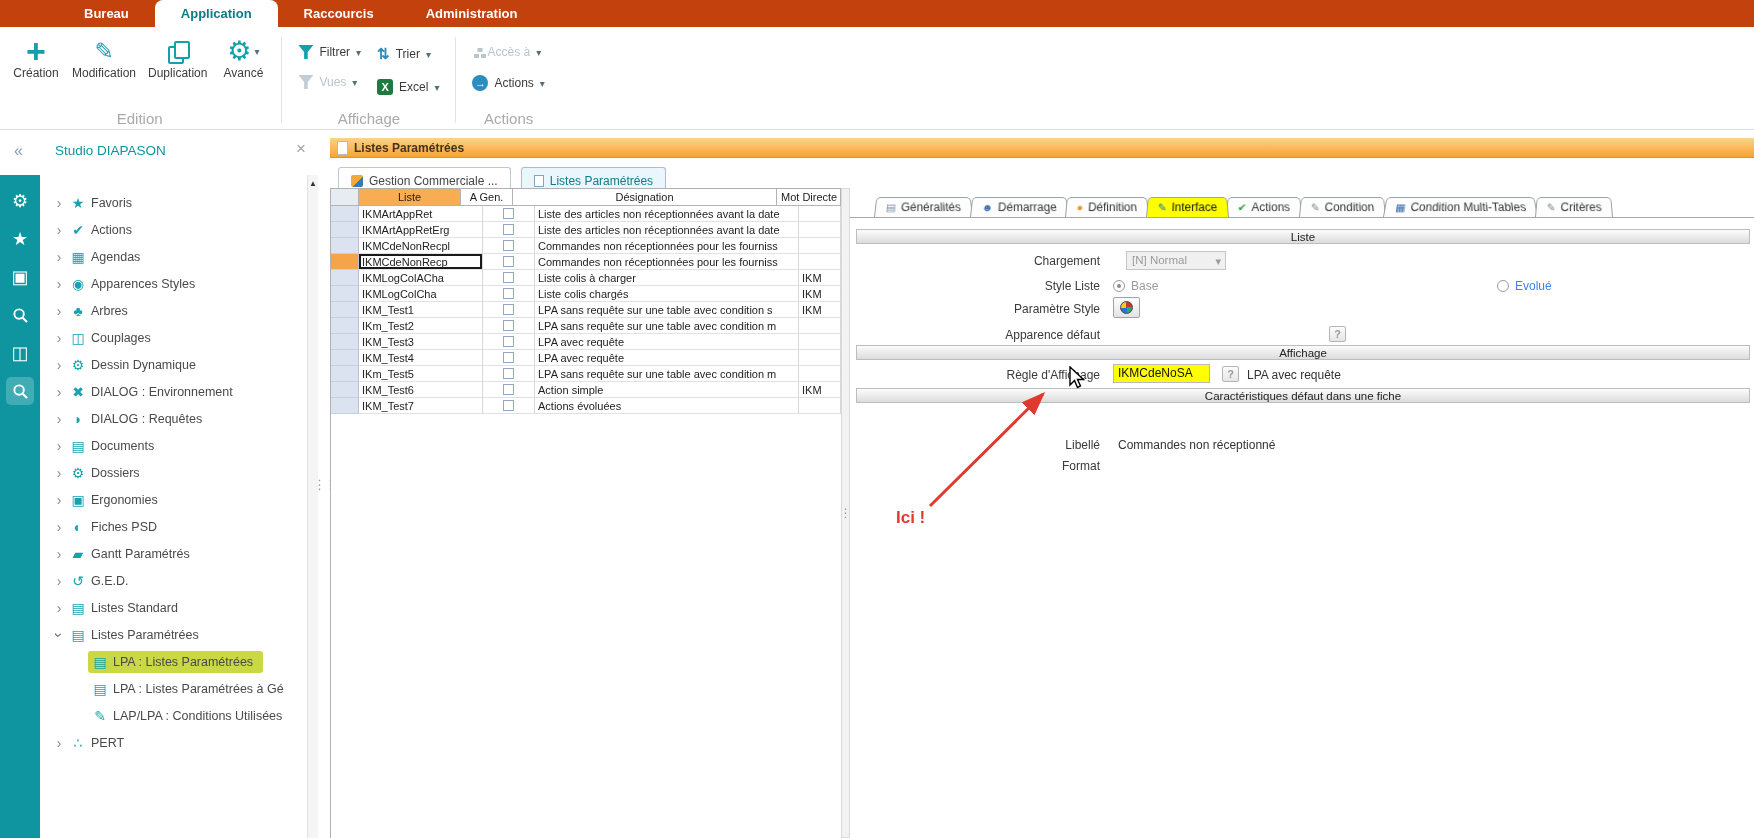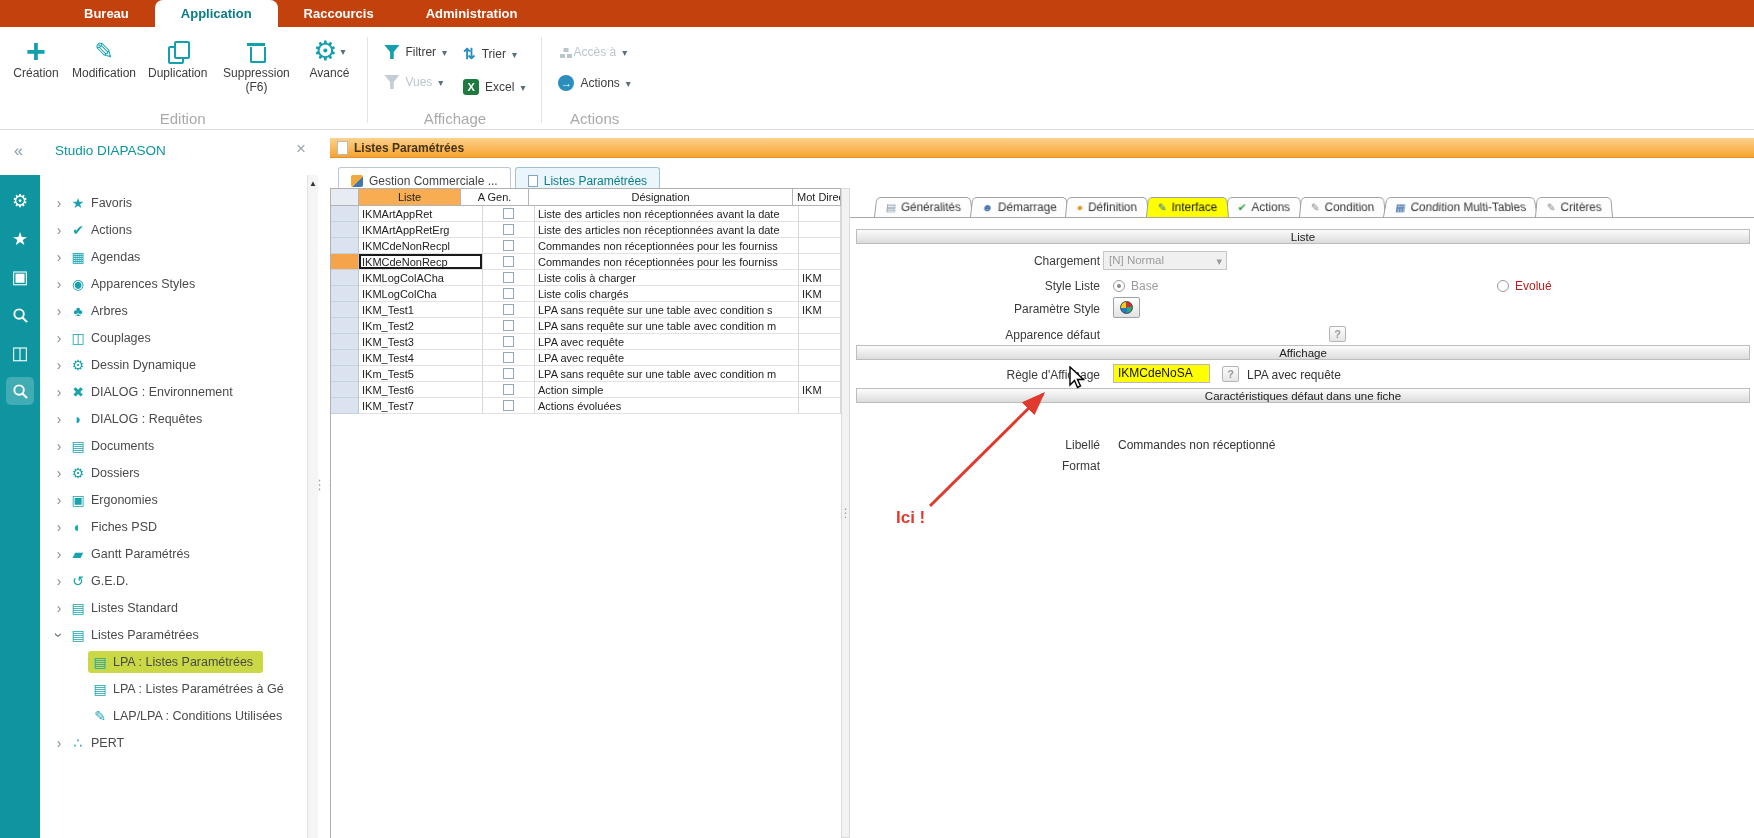--- a/index.html
+++ b/index.html
@@ -64,33 +64,33 @@
 .tree-scroll span{font-size:8px;color:#333;line-height:14px}
 
 
 .vsplit{position:absolute;left:318px;top:130px;width:12px;bottom:0;background:#fff;display:flex;align-items:center;justify-content:center;color:#9a9a9a;cursor:col-resize}
 .vsplit span{font-size:13px;letter-spacing:-2px}
 
 
 .content{position:absolute;left:330px;top:130px;right:0;bottom:0;background:#fff}
 .titlebar{position:absolute;top:8px;left:0;right:0;height:20px;background:linear-gradient(#fdd28d,#f8a32f);border-bottom:1px solid #e2912a;display:flex;align-items:center;padding-left:7px;gap:6px;font-size:12px;font-weight:bold;color:#443417}
 .doc-ic{width:11px;height:14px;background:#fff;border:1px solid #b9b9b9;flex:none}
-.doctabs{position:absolute;top:28px;left:0;right:0;height:36px;border-bottom:1px solid #c2c2c2;display:flex;align-items:flex-end;padding-left:8px;gap:4px;background:#fff}
+.doctabs{position:absolute;top:28px;left:0;right:0;height:36px;border-bottom:1px solid #c2c2c2;display:flex;align-items:flex-end;padding-left:8px;gap:10px;background:#fff}
 .dtab{display:flex;align-items:center;gap:6px;height:26px;padding:0 12px;border:1px solid #bcc8d2;border-bottom:none;border-radius:3px 3px 0 0;font-size:12px;color:#444;background:#fff;cursor:pointer;white-space:nowrap}
 .dtab.active{background:#eaf6fb;color:#0b7d8a;border-color:#9fc3d2;box-shadow:inset 0 -2px #1899a7}
 .ti-commerce{width:12px;height:12px;background:linear-gradient(135deg,#f2a93b 0 55%,#3c78b4 55% 100%);border-radius:2px;flex:none}
 .ti-doc{width:10px;height:12px;background:#fff;border:1px solid #7fa7c4;flex:none}
 
 
 .grid{position:absolute;top:58px;left:0;width:511px;bottom:0;background:#fff;border-top:1px solid #b0b0b0;border-left:1px solid #b0b0b0}
 .ghead{display:flex;height:17px;font-size:11px;color:#222}
 .gc{border-right:1px solid #b4b4b4;border-bottom:1px solid #b4b4b4;display:flex;align-items:center;justify-content:center;overflow:hidden;white-space:nowrap}
 .h-corner{width:28px;background:#e7ecf3}
 .h-liste{width:102px;background:#f8ad52}
-.h-agen{width:68px;background:#fff}
+.h-agen{width:52px;background:#fff}
 .h-des{width:264px;background:#fff}
 .h-mot{flex:1;background:#fff;justify-content:flex-start;padding-left:4px}
 .grow{display:flex;height:16px;font-size:11px;color:#222}
 .cell{border-right:1px solid #d8d8d8;border-bottom:1px solid #e2e2e2;overflow:hidden;white-space:nowrap;display:flex;align-items:center}
 .c-sel{width:28px;background:#dae3ef;border-right-color:#b9c4d4;border-bottom-color:#c6d0de}
 .c-liste{width:124px;padding-left:3px}
 .c-agen{width:52px;justify-content:center}
 .c-des{width:264px;padding-left:3px}
 .c-mot{flex:1;padding-left:3px}
 .cbx{width:11px;height:11px;border:1px solid #93a8c0;background:#fff}
@@ -102,28 +102,28 @@
 
 .panel{position:absolute;top:58px;left:520px;right:0;bottom:0;background:#fff;overflow:hidden}
 .ptabs{position:absolute;top:8px;left:24px;right:0;height:21px;display:flex;overflow:hidden}
 .ptab{display:flex;align-items:center;gap:5px;padding:0 10px;border:1px solid #9aa0a6;border-bottom:none;border-radius:5px 5px 0 0;font-size:12px;color:#333;background:#fdfdfd;margin-right:-3px;height:21px;white-space:nowrap;cursor:pointer;transform:perspective(30px) rotateX(4deg);transform-origin:50% 100%}
 .ptab.active{background:#ffff00;color:#111;z-index:2;position:relative}
 .ptab .pti{font-size:11px}
 .pcontent{position:absolute;top:29px;left:0;right:0;bottom:0;border-top:1px solid #a8a8a8;background:#fff}
 .psec{position:absolute;left:6px;right:4px;height:15px;background:linear-gradient(#fcfcfc,#dcdcdc);border:1px solid #bdbdbd;font-size:11.5px;color:#222;display:flex;align-items:center;justify-content:center}
 .prow{position:absolute;left:0;right:0;height:20px}
 .plabel{position:absolute;left:0;width:250px;text-align:right;line-height:20px;color:#3a3a3a;font-size:12px}
-.combo{position:absolute;left:253px;top:0;width:124px;height:19px;background:#f0f0f0;border:1px solid #c6c6c6;color:#9b9b9b;font-size:11.5px;line-height:17px;padding:0 18px 0 5px;overflow:hidden;white-space:nowrap;cursor:default}
+.combo{position:absolute;left:276px;top:0;width:100px;height:19px;background:#f0f0f0;border:1px solid #c6c6c6;color:#9b9b9b;font-size:11.5px;line-height:17px;padding:0 18px 0 5px;overflow:hidden;white-space:nowrap;cursor:default}
 .combo::after{content:"▾";position:absolute;right:4px;top:1px;color:#9a9a9a;font-size:11px}
 .combo.wide{left:268px;width:392px}
 .radio{position:absolute;top:3px;display:flex;align-items:center;gap:6px;font-size:12px;cursor:pointer}
 .rdot{width:12px;height:12px;border:1px solid #9a9a9a;border-radius:50%;background:#fff;position:relative;flex:none}
 .rdot.on::after{content:"";position:absolute;inset:3px;background:#8a8a8a;border-radius:50%}
 .rlbl-dis{color:#9b9b9b}
-.rlbl{color:#b91c1c}
+.rlbl{color:#3b82f6}
 .pbtn{position:absolute;left:263px;top:-2px;width:27px;height:21px;border:1px solid #9aa4ac;background:linear-gradient(#fff,#e3e3e3);display:flex;align-items:center;justify-content:center;border-radius:2px;cursor:pointer}
 .palette{width:13px;height:13px;border-radius:50%;background:conic-gradient(#c33 0 25%,#2a7 25% 50%,#27c 50% 75%,#ec2 75% 100%);border:1px solid #444}
 .qbtn{position:absolute;width:17px;height:16px;top:1px;border:1px solid #b5b5b5;background:linear-gradient(#fcfcfc,#e6e6e6);color:#9a9a9a;font-weight:bold;font-size:11px;display:flex;align-items:center;justify-content:center;border-radius:2px;cursor:pointer}
 .yinput{position:absolute;left:263px;top:-1px;width:97px;height:19px;background:#ffff00;border:1px solid #b9b9b9;font-size:12px;color:#111;padding:0 4px;line-height:17px;overflow:hidden;white-space:nowrap}
 .pvalue{position:absolute;left:268px;line-height:20px;color:#333;font-size:12px;white-space:nowrap}
 .annot{position:absolute;left:0;top:0;width:800px;height:420px;pointer-events:none;z-index:5}
 .ici{position:absolute;left:46px;top:290px;color:#e03a2f;font-weight:bold;font-size:17px;z-index:5}
 .cursor-svg{position:absolute;left:216px;top:148px;z-index:6;pointer-events:none}
 </style>
 </head>
@@ -153,26 +153,20 @@
         <span class="lbl">Modification</span>
       </div>
       <div class="bigbtn">
         <span class="icwrap">
             <span class="copyic"></span>
           </span>
         <span class="lbl">Duplication</span>
       </div>
       <div class="bigbtn">
         <span class="icwrap">
-            <span class="trashic"></span>
-          </span>
-        <span class="lbl">Suppression (F6)</span>
-      </div>
-      <div class="bigbtn">
-        <span class="icwrap">
             <span class="glyph-gear">⚙</span>
             <span class="drop-caret">▾</span>
           </span>
         <span class="lbl">Avancé</span>
       </div>
       <div class="group-label">Edition</div>
     </div>
     <div class="rb-sep"></div>
     <div class="rb-group">
       <div class="smallcol">

